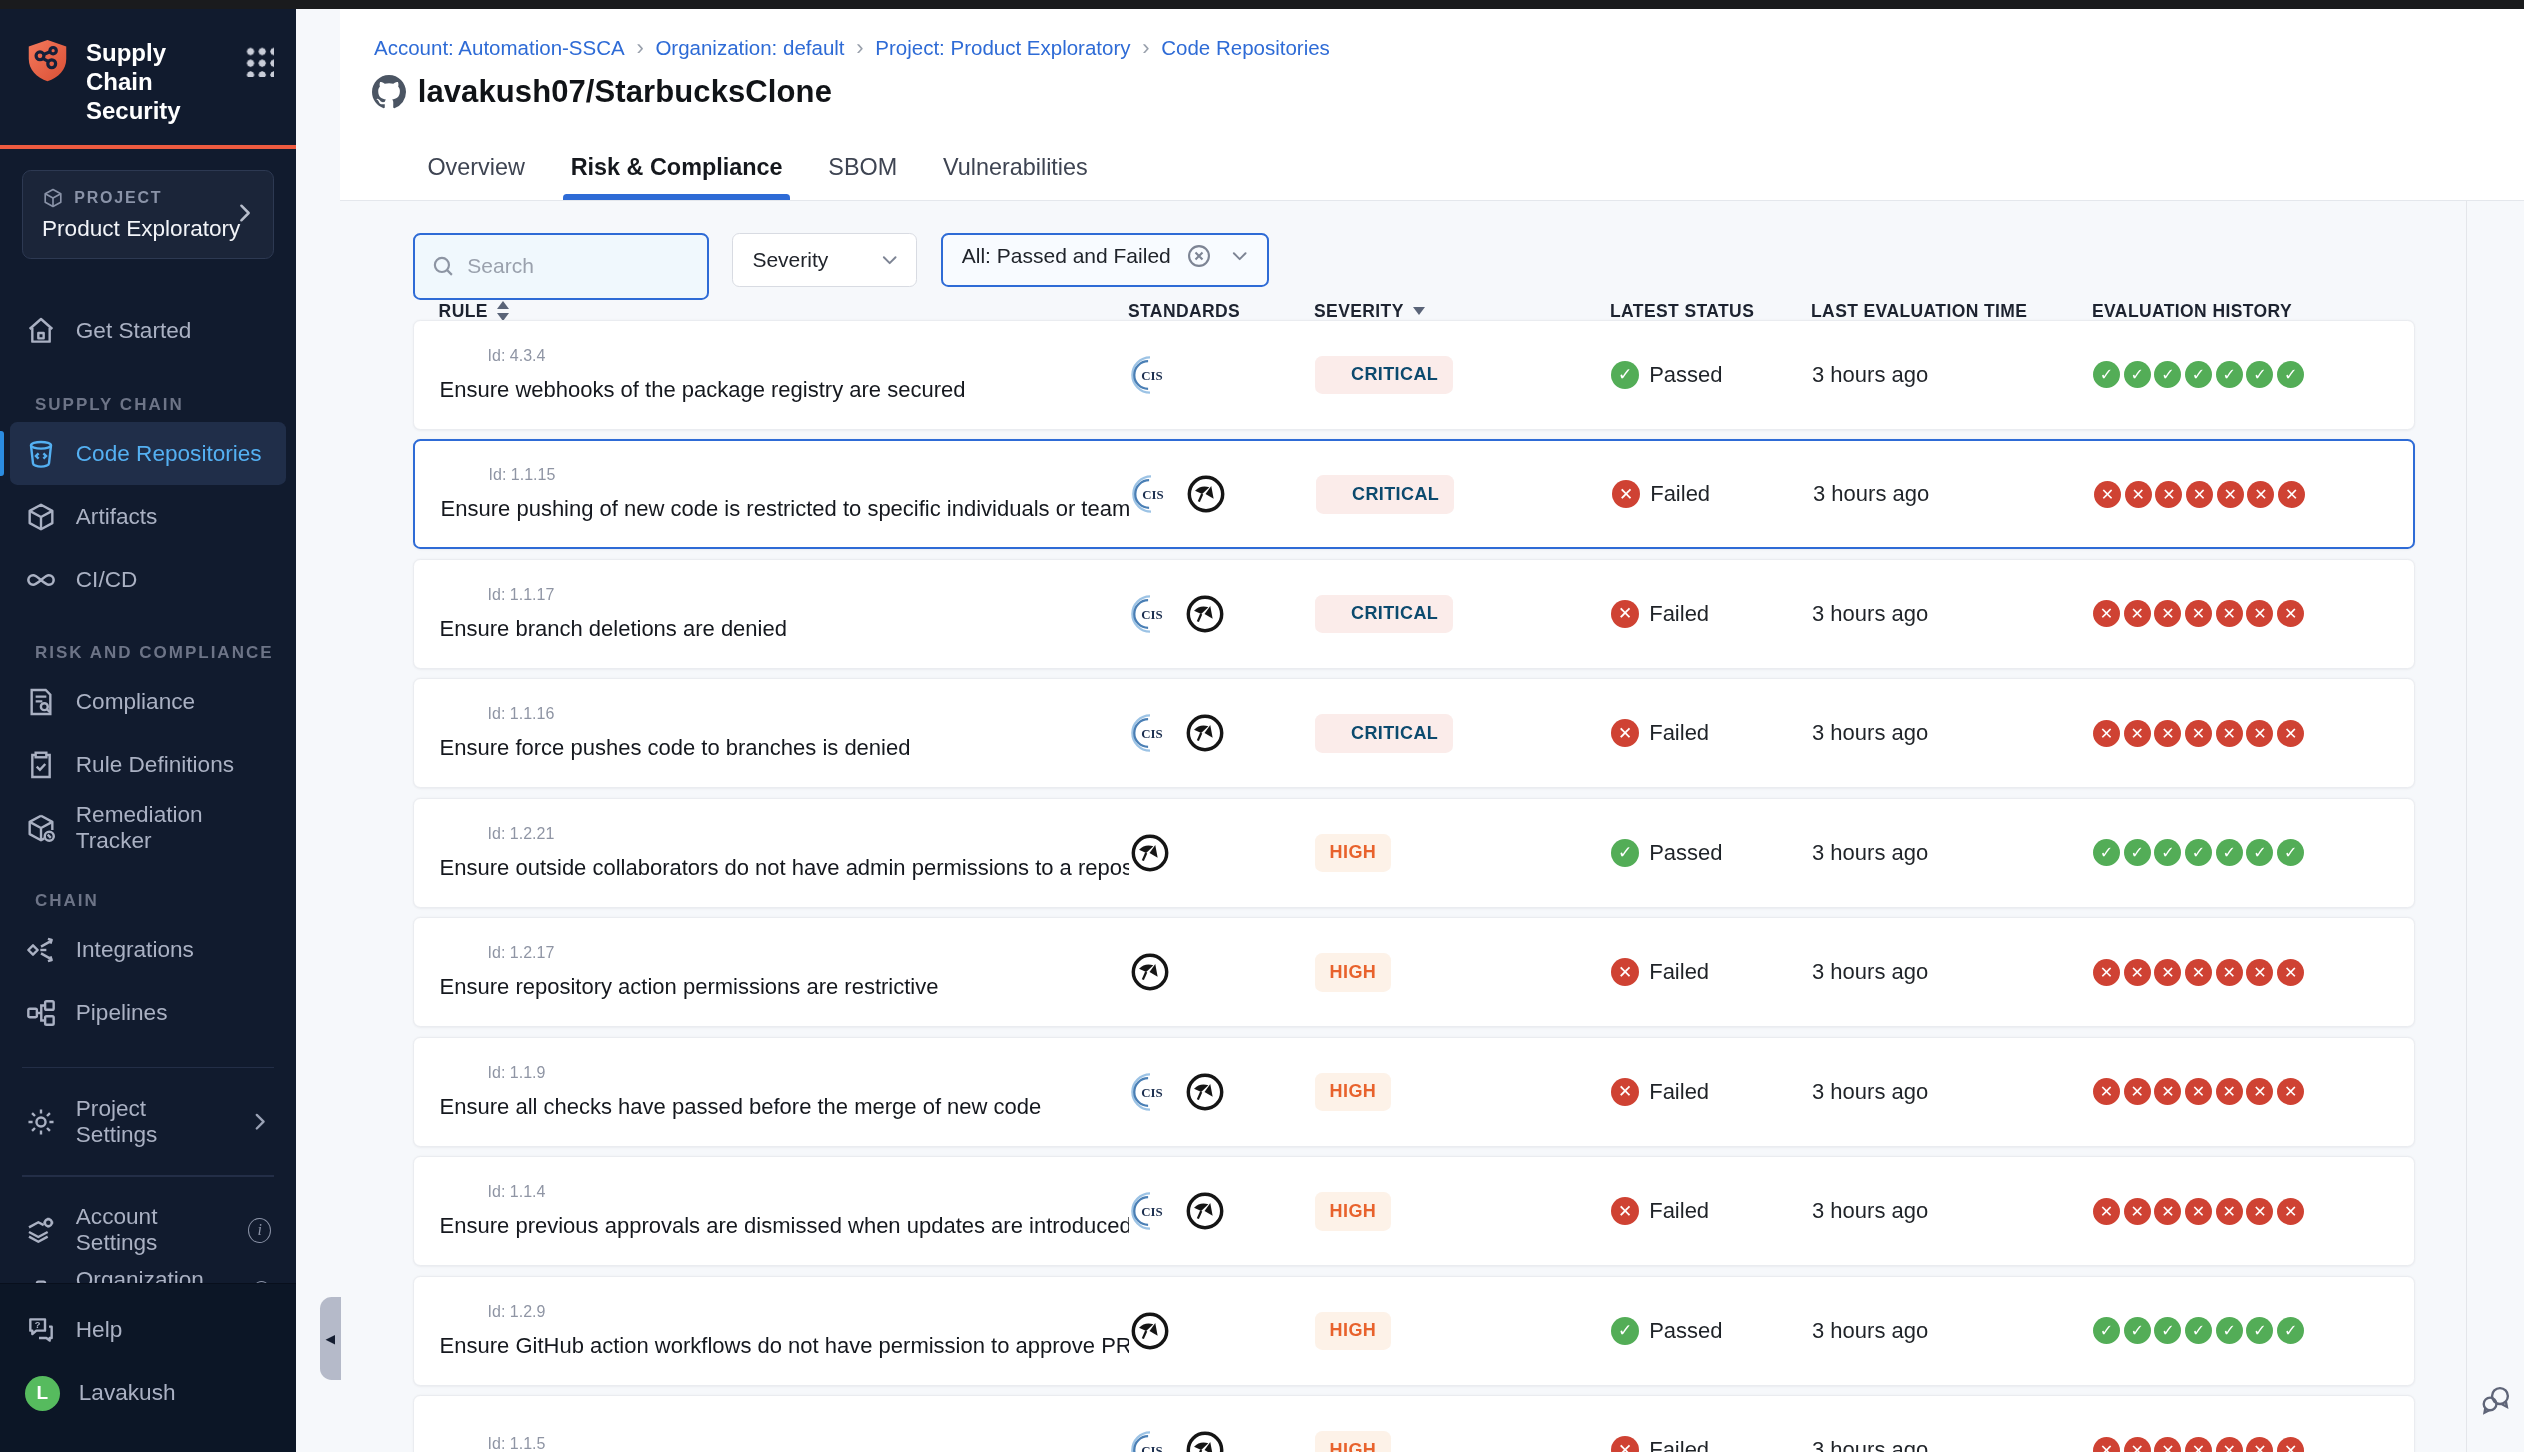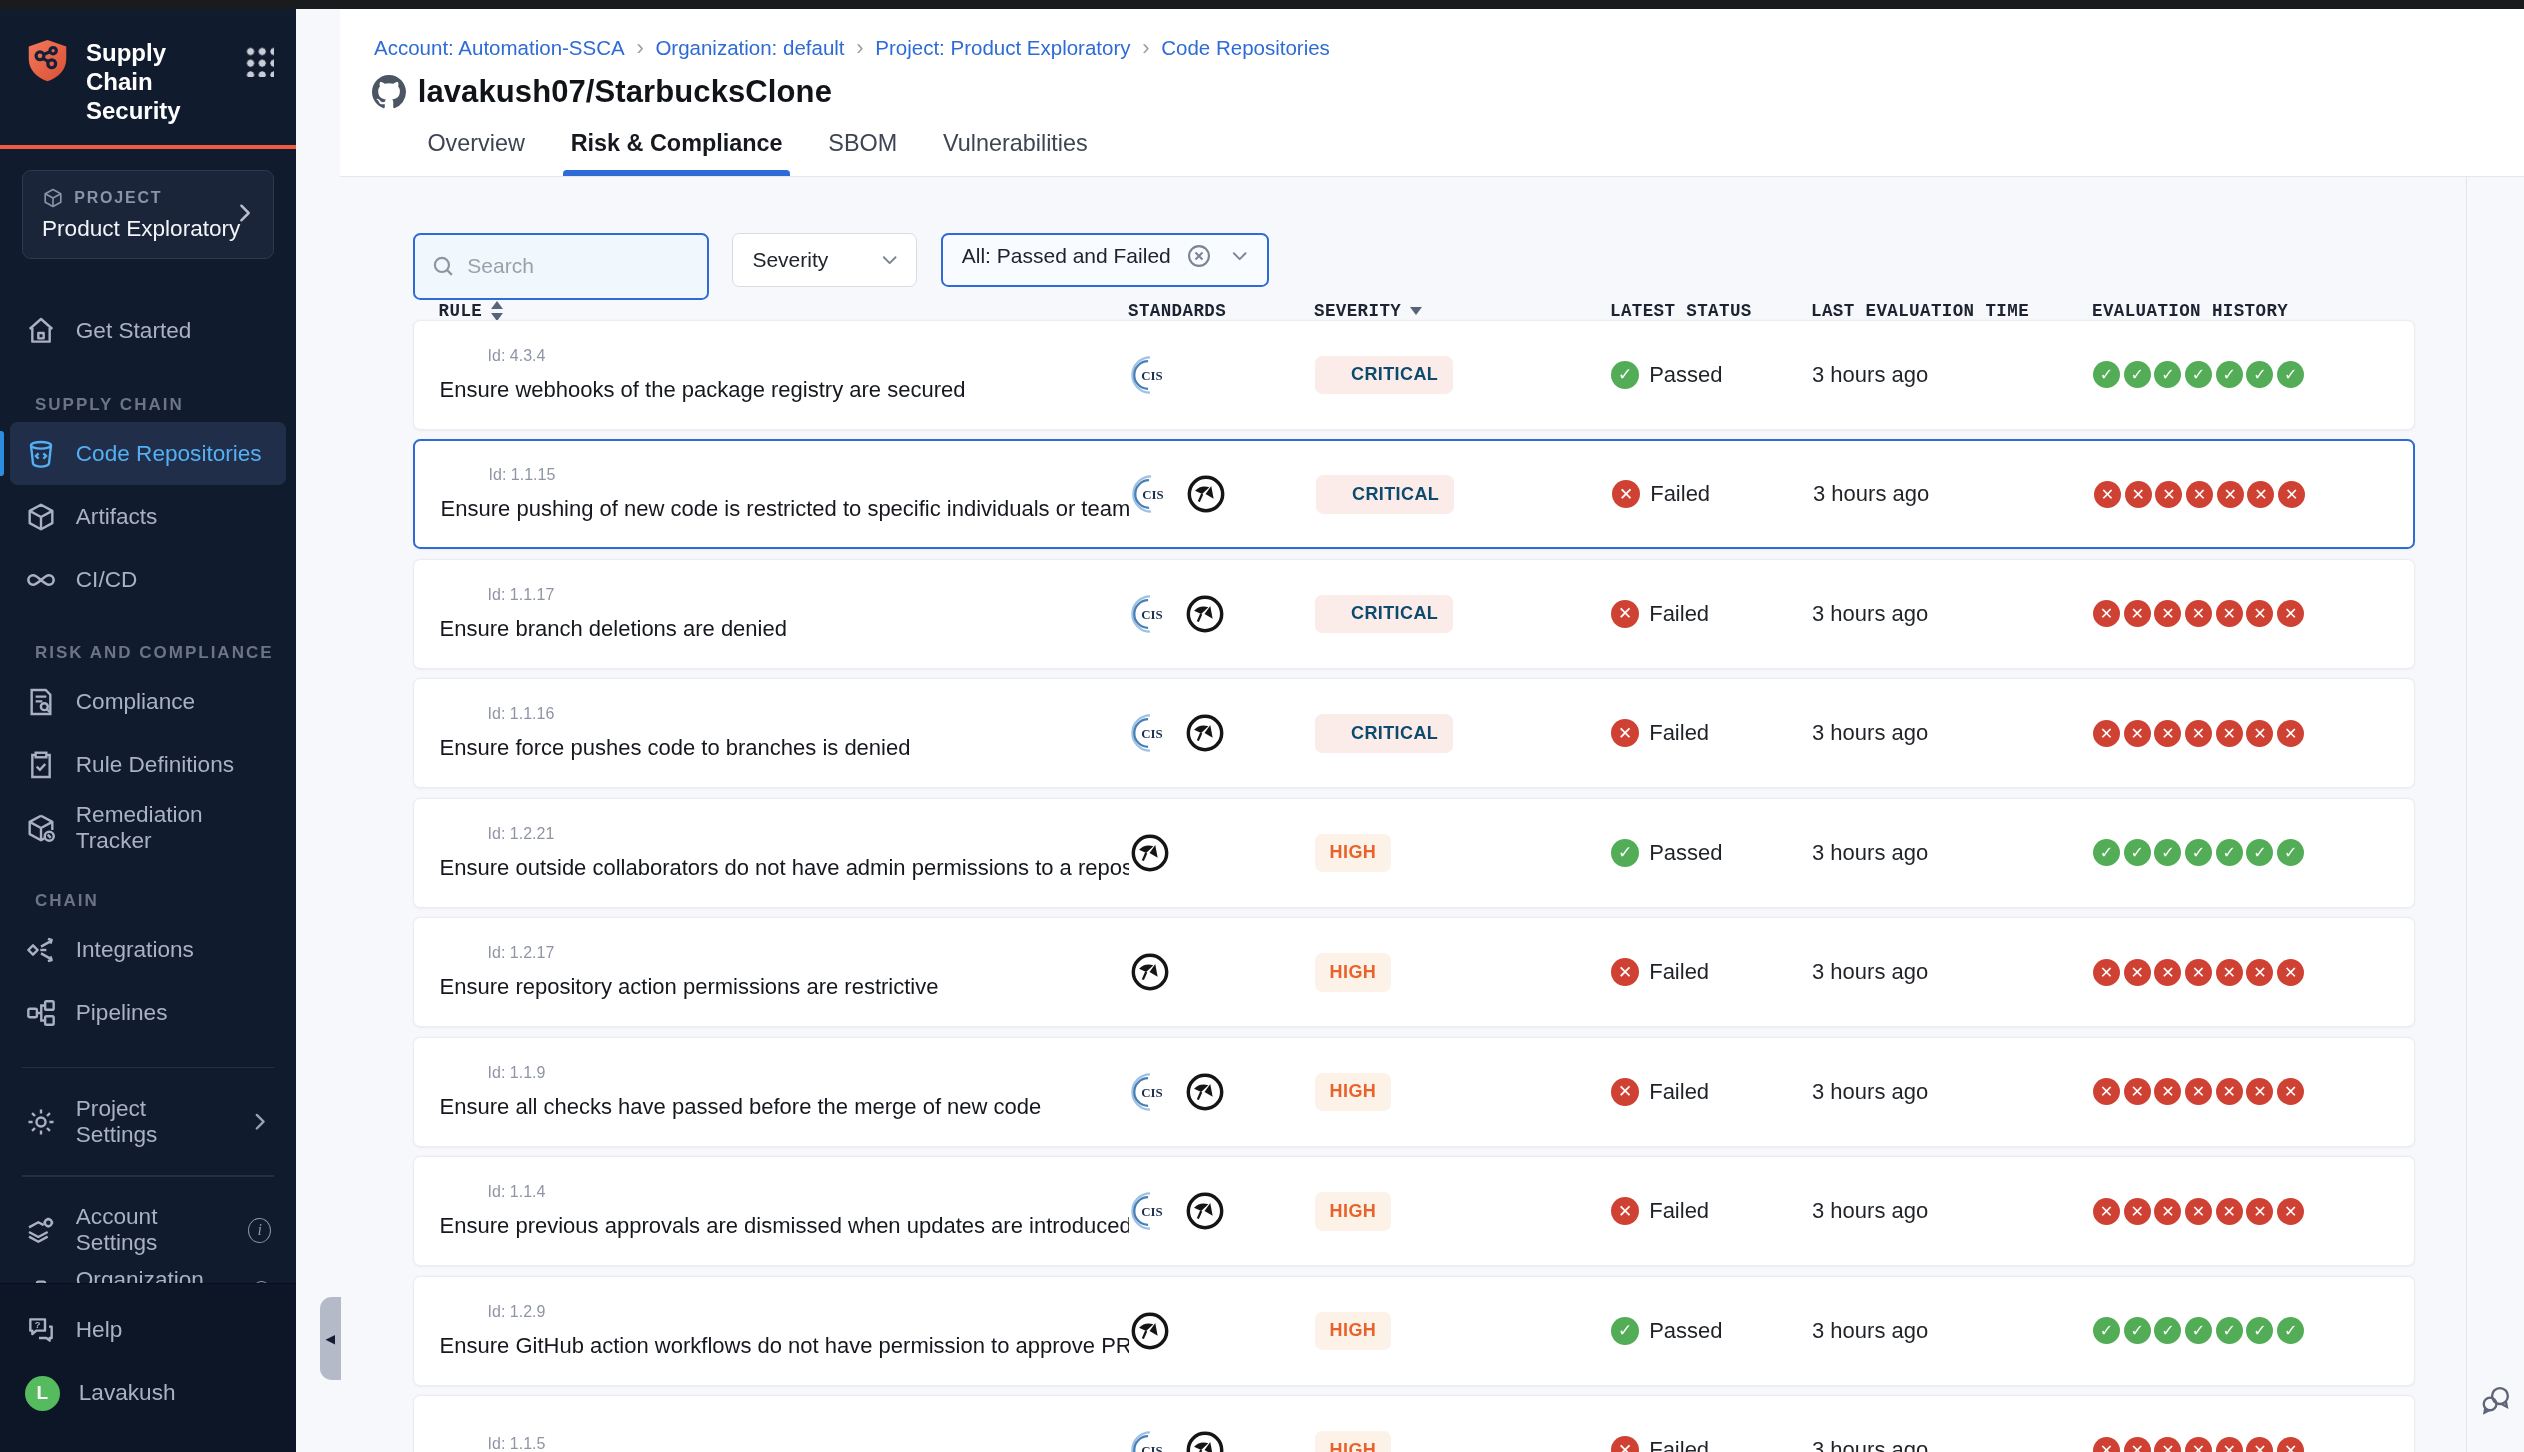--- a/index.html
+++ b/index.html
@@ -43,21 +43,21 @@
   .sidebar-footer { position:absolute; bottom:0; left:0; right:0; height:169px; background:#0c1626;
     border-top:1.5px solid #080f1c; padding-top:14.6px; }
   .avatar { width:35px; height:35px; border-radius:50%; background:#56bb5e; color:#ffffff; font-size:19px;
     font-weight:700; display:flex; align-items:center; justify-content:center; }
   .collapse-handle { position:absolute; left:320px; top:1297px; width:20.5px; height:83px; background:#b5bac9;
     border-radius:11.7px 0 0 11.7px; z-index:55; display:flex; align-items:center; justify-content:center;
     color:#141d30; font-size:12.4px; cursor:pointer; }
 
   
   .main { position:absolute; left:340px; top:8.8px; right:0; bottom:0; }
-  .page-header { position:absolute; top:0; left:0; right:0; height:168px; background:#ffffff;
+  .page-header { position:absolute; top:0; left:0; right:0; height:192px; background:#ffffff;
     border-bottom:1.5px solid #e4e7ec; z-index:10; }
   .breadcrumbs { padding:26px 0 0 34px; font-size:20.5px; display:flex; gap:11.7px; align-items:center; }
   .bc-link { color:#2e6bd6; cursor:pointer; }
   .bc-sep { color:#99a0ac; font-size:22px; }
   .title-row { display:flex; align-items:center; gap:11.7px; margin:13px 0 0 32px; }
   .title-row .gh { display:flex; }
   .title-row .gh svg { width:34px; height:34px; }
   .repo-title { font-size:31px; font-weight:700; color:#101317; letter-spacing:0.1px; }
   .tabs { display:flex; gap:37px; padding-left:83px; position:absolute; bottom:0; }
   .tab { font-size:23.4px; color:#3e4452; padding:0 4.4px 19px; position:relative; cursor:pointer; }
@@ -84,21 +84,21 @@
   .select svg, .chip-filter .ch svg { width:23.4px; height:23.4px; color:#7d8494; }
   .chip-filter { height:54px; background:#f8fbff; border:2.2px solid #2e6bd6; border-radius:7.3px;
     display:flex; align-items:center; gap:14.6px; padding:0 16px 8px 19px; font-size:21px; color:#20242b; cursor:pointer; }
   .chip-filter .xc svg { width:28px; height:28px; color:#7d8494; }
   .chip-filter .ch, .chip-filter .xc { display:flex; }
 
   
   .grid-cols { display:grid; grid-template-columns:715px 186px 296px 201px 281px 1fr; }
   .table-head { position:absolute; left:73px; top:124px; width:2002px; font-size:17.5px; font-weight:700;
     color:#1d2330; letter-spacing:0.4px; }
-  .th { display:flex; align-items:center; gap:8.8px;font-family:Liberation Mono, monospace; }
+  .th { display:flex; align-items:center; gap:8.8px; }
   .th:first-child { padding-left:25.6px; }
   .sort-stack { display:inline-flex; flex-direction:column; gap:3.7px; }
   .tri-up { width:0; height:0; border-left:6.6px solid transparent; border-right:6.6px solid transparent;
     border-bottom:8px solid #5a6478; }
   .tri-down { width:0; height:0; border-left:6.6px solid transparent; border-right:6.6px solid transparent;
     border-top:8px solid #5a6478; }
   .rows { position:absolute; left:73px; top:143px; width:2002px; display:flex; flex-direction:column; gap:9.5px; }
   .row { height:110px; background:#ffffff; border:1.5px solid #eaecf0; border-radius:7.3px; align-items:center;
     box-shadow:0 0.7px 2.2px rgba(16,24,40,0.05); cursor:pointer; }
   .row.selected { border:2.2px solid #2e6bd6; }

